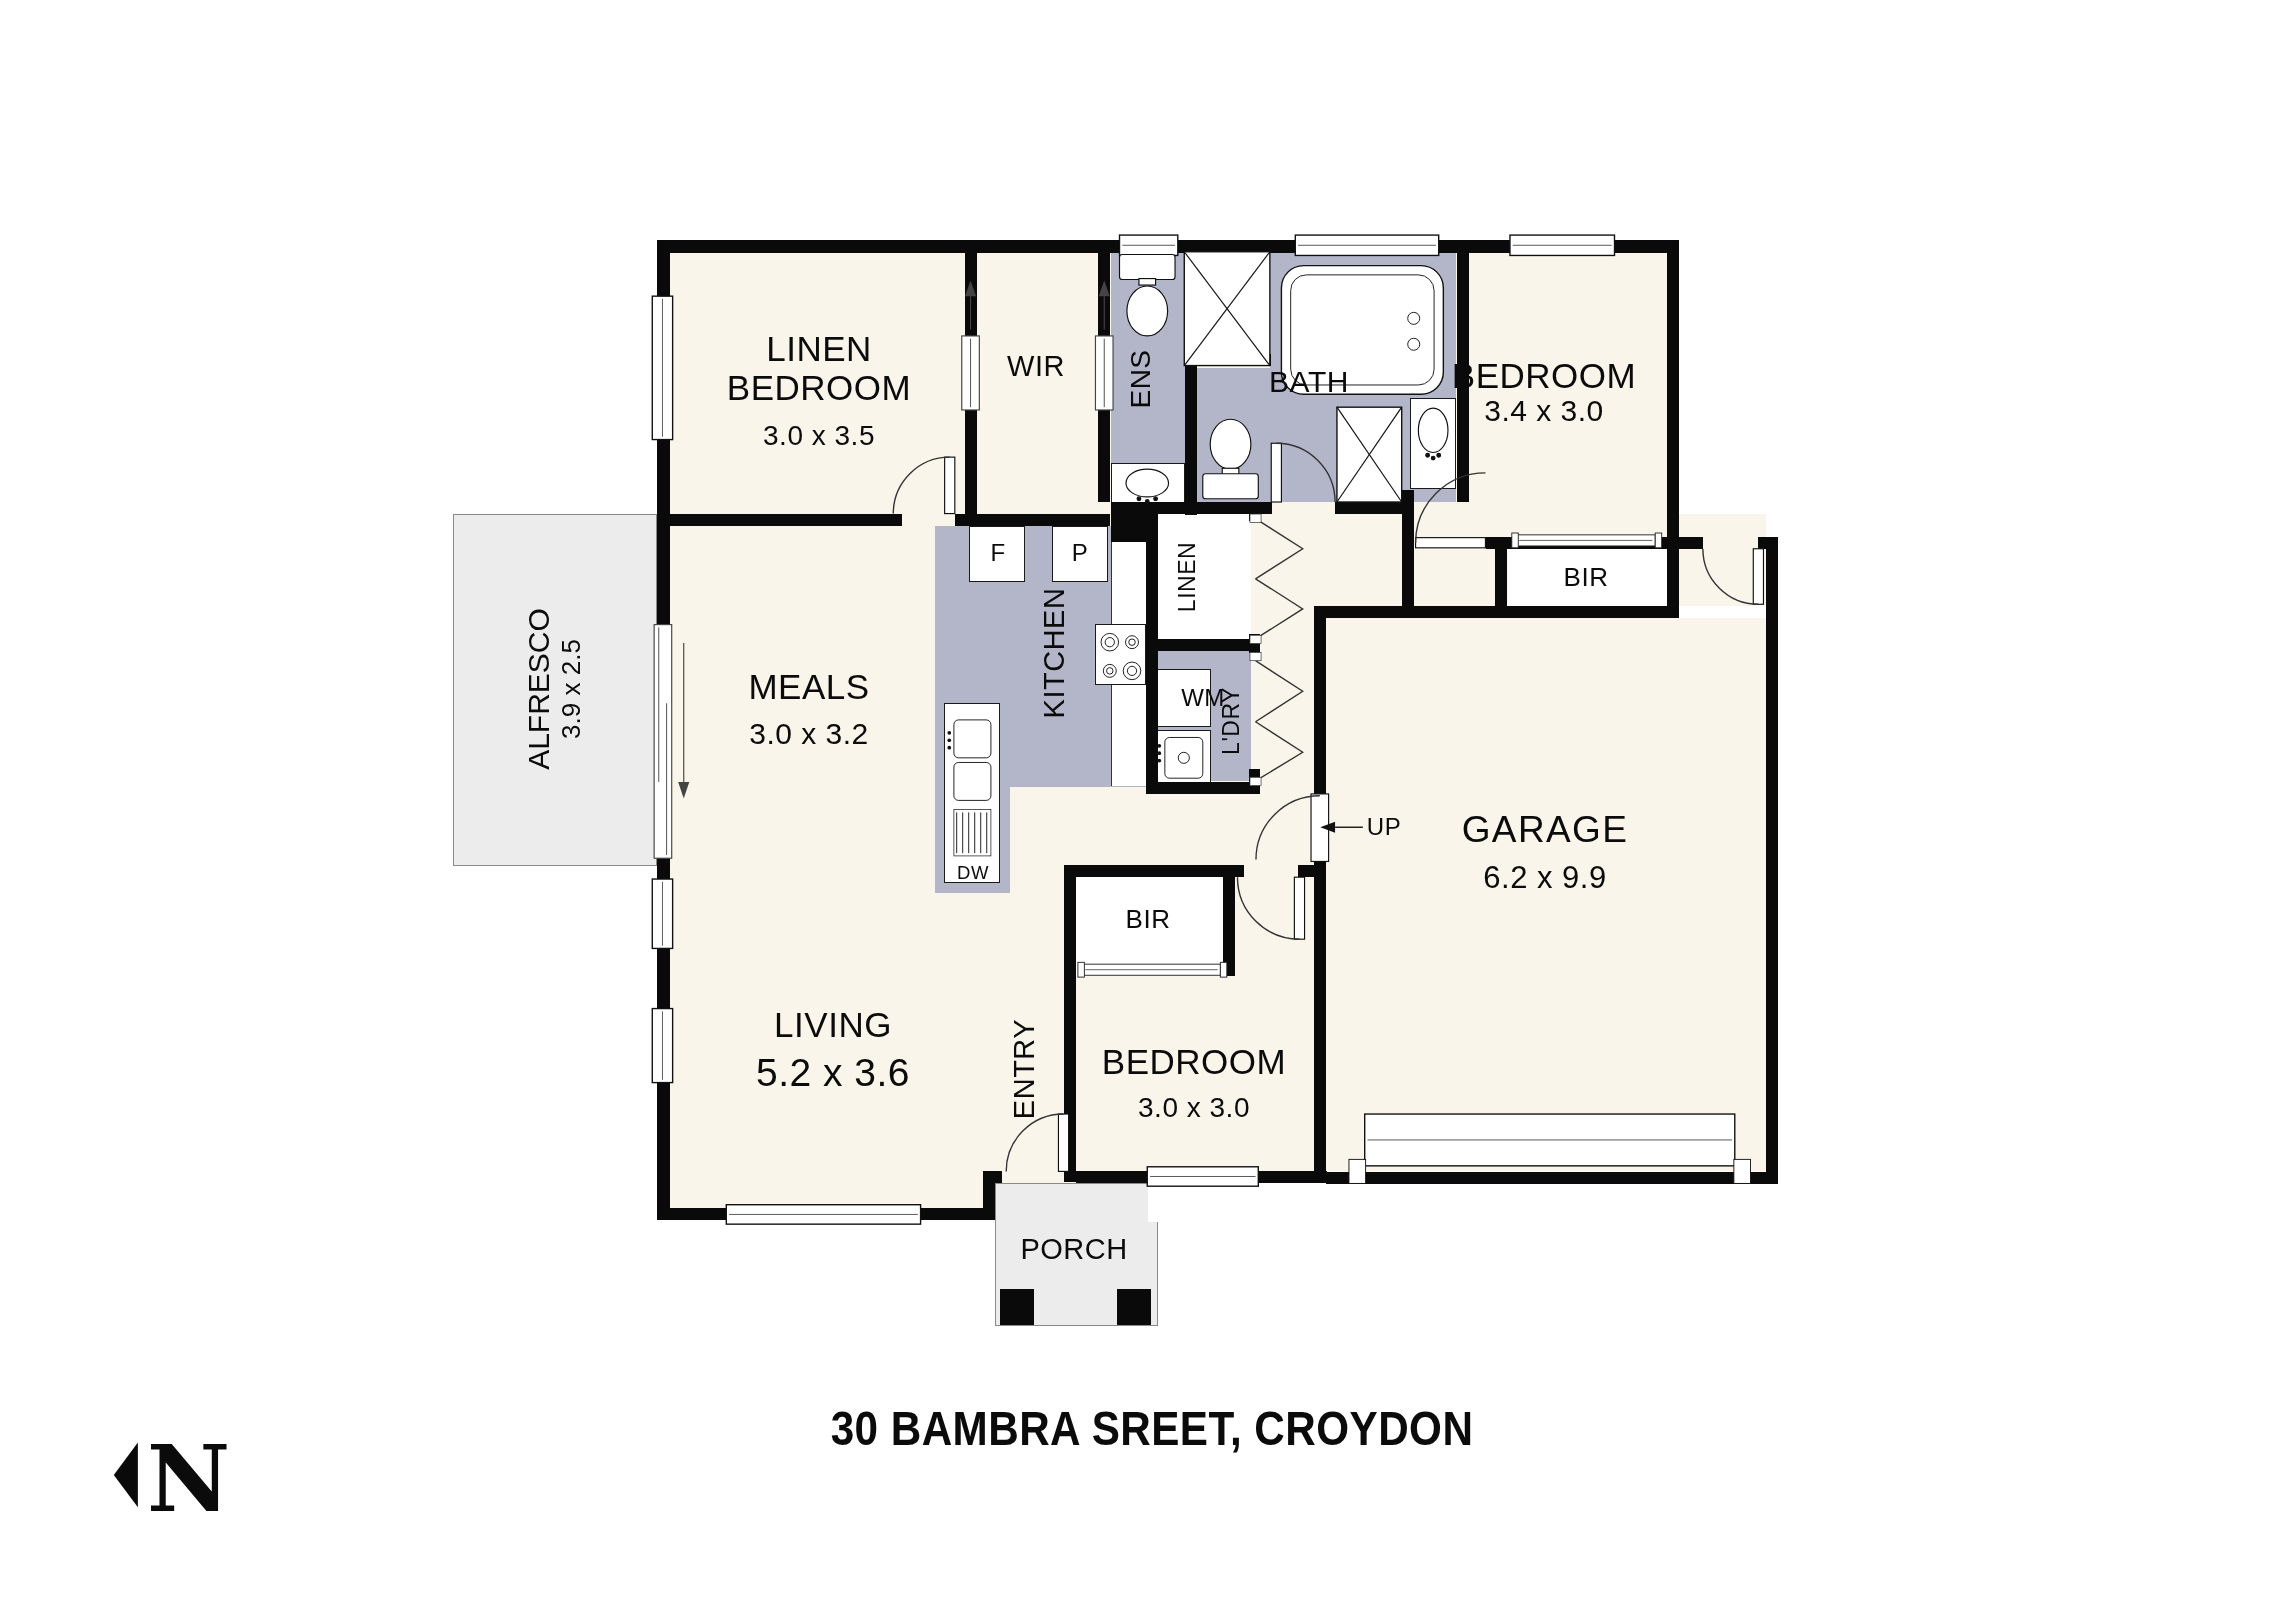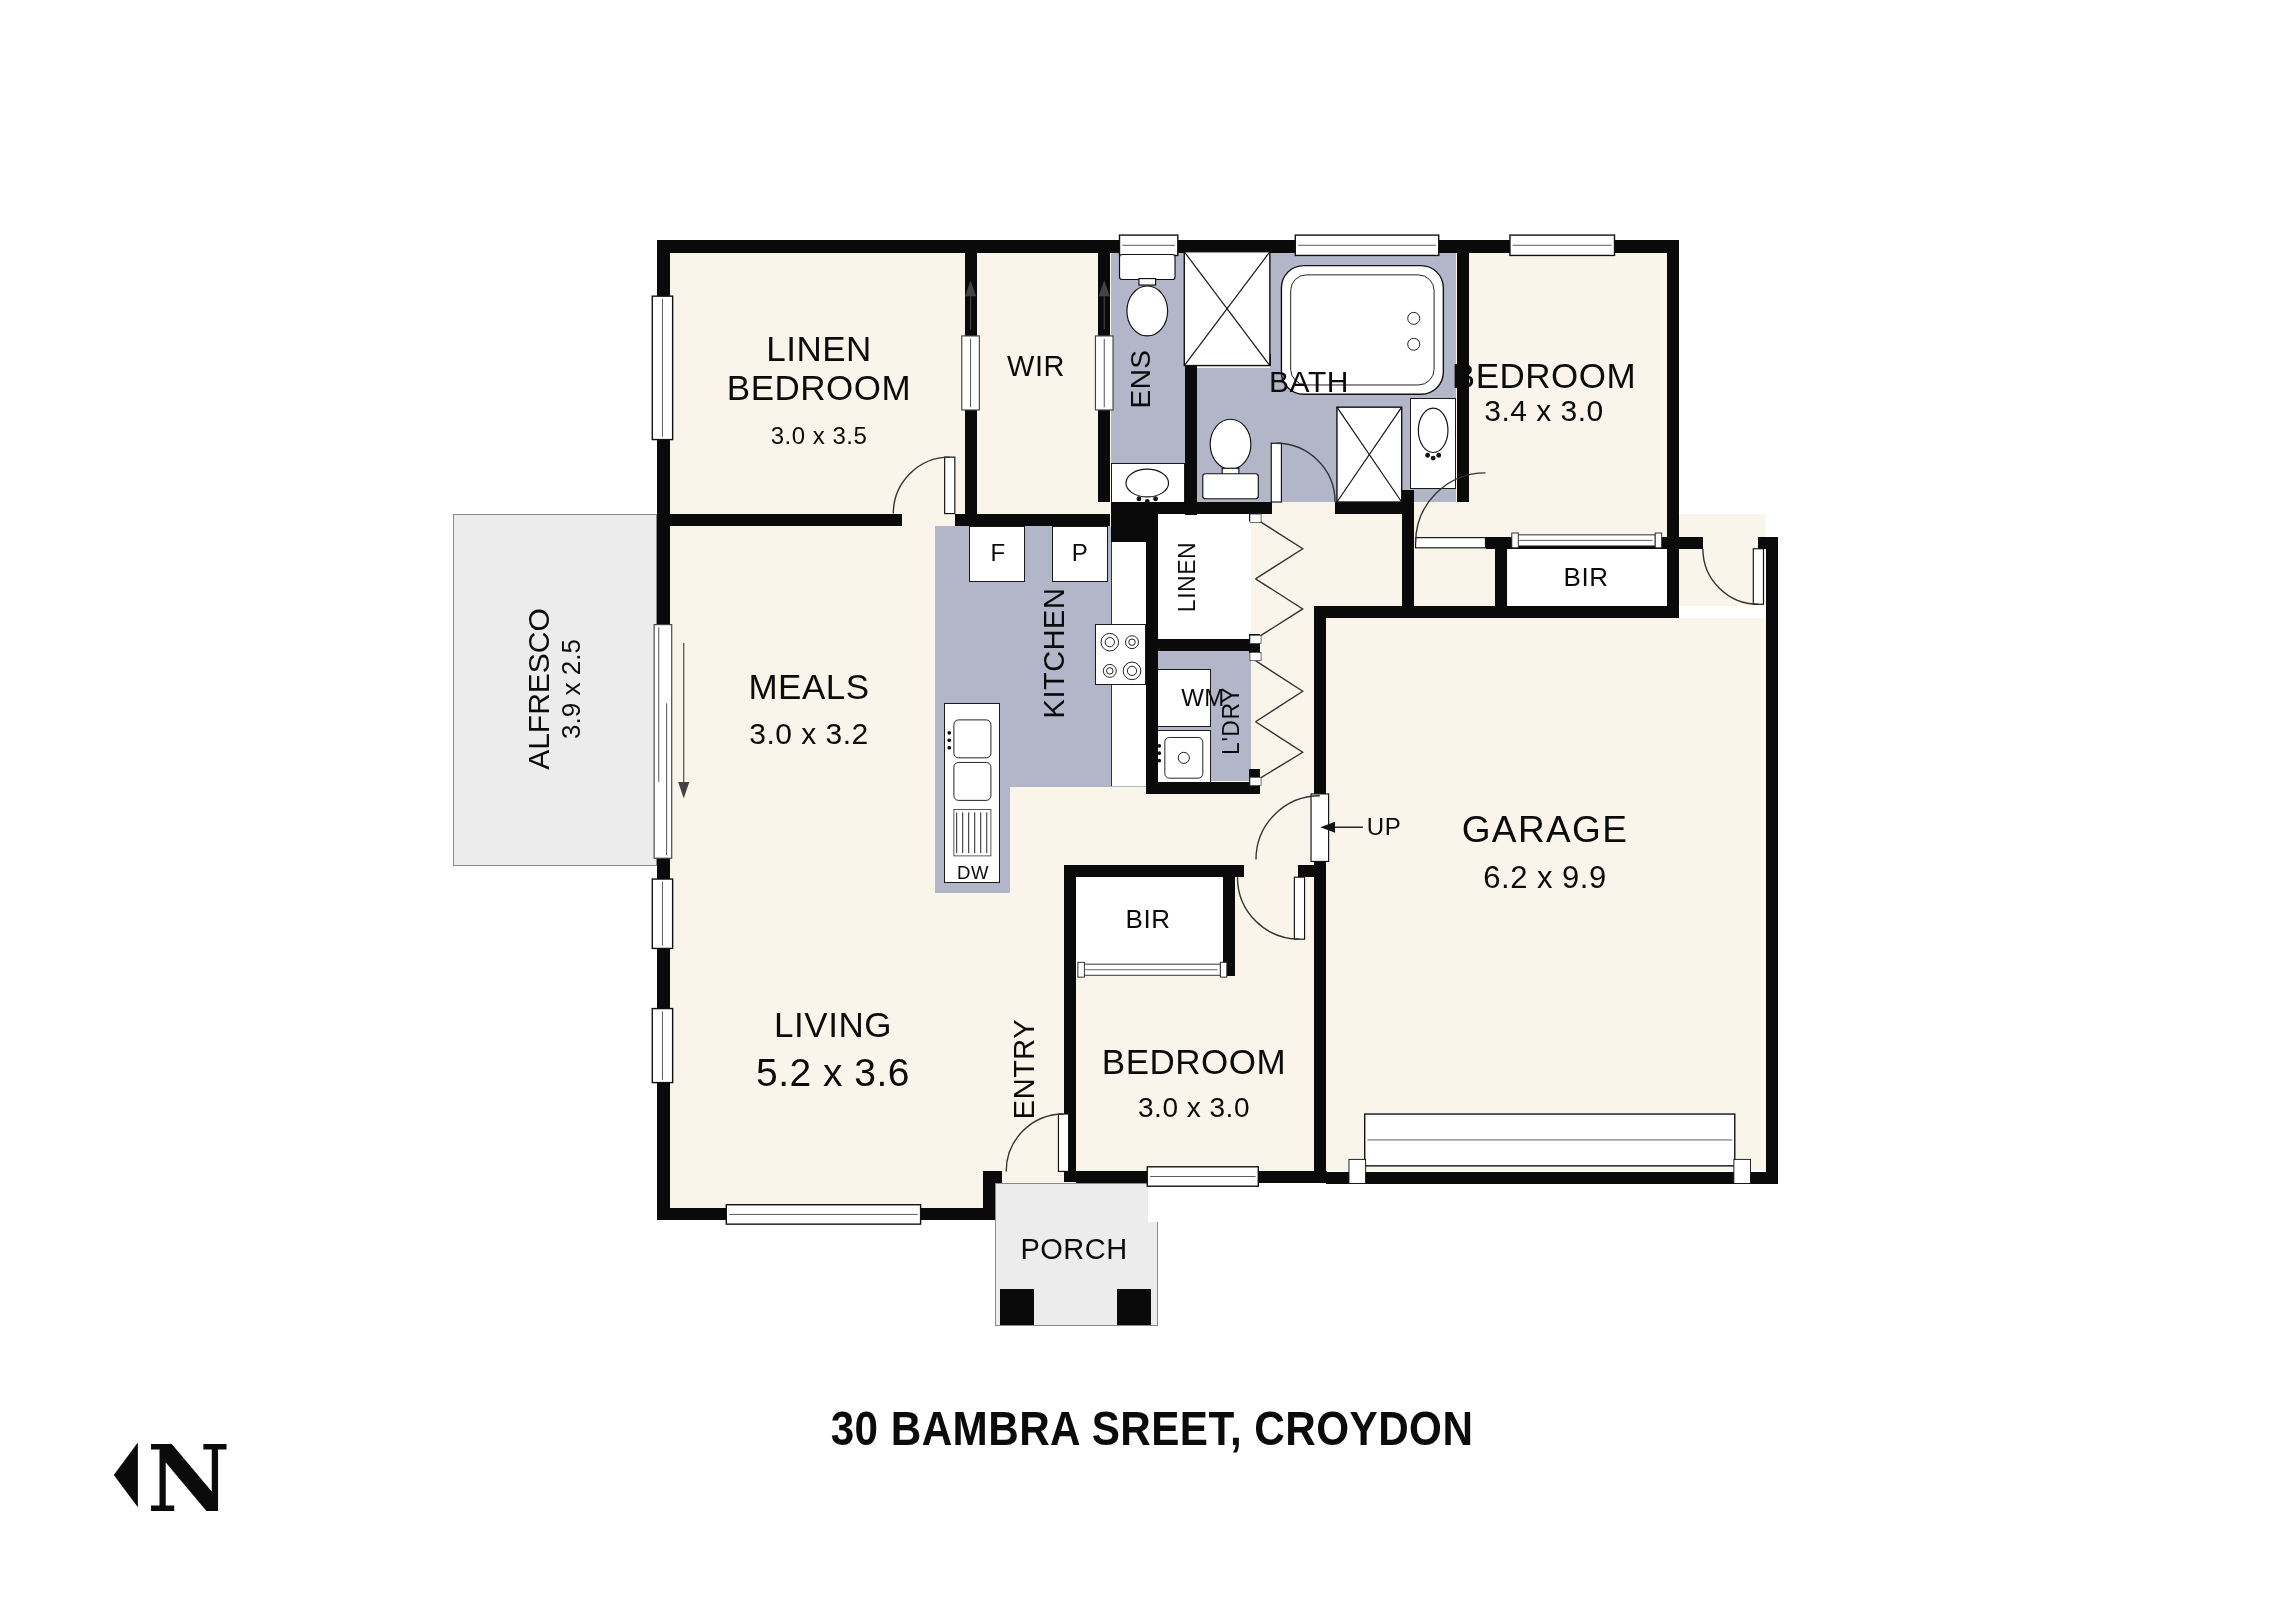--- a/index.html
+++ b/index.html
@@ -285,21 +285,21 @@
     <g>
       <line x1="2886" y1="1788" x2="2946" y2="1788" stroke="#111" stroke-width="3"></line>
       <polygon points="2886,1776 2886,1800 2854,1788" fill="#111"></polygon>
     </g>
 
     <polygon points="246,3188 298,3118 298,3258" fill="#0a0a0a"></polygon>
   </svg>
 
   <div class="lbl" style="left:819px;top:348px;font-size:35px">LINEN</div>
   <div class="lbl" style="left:819px;top:387px;font-size:35px">BEDROOM</div>
-  <div class="lbl" style="left:819px;top:436px;font-size:24px">3.0 x 3.5</div>
+  <div class="lbl" style="left:819px;top:436px;font-size:28px">3.0 x 3.5</div>
 
   <div class="lbl" style="left:1036px;top:366px;font-size:29px">WIR</div>
   <div class="vl" style="left:1141px;top:379px;font-size:28px">ENS</div>
   <div class="lbl" style="left:1309px;top:382px;font-size:30px">BATH</div>
 
   <div class="lbl" style="left:1544px;top:375px;font-size:35px">BEDROOM</div>
   <div class="lbl" style="left:1544px;top:411px;font-size:30px">3.4 x 3.0</div>
 
   <div class="vblock" style="left:554px;top:689px">
     <div style="font-size:30px">ALFRESCO</div>

